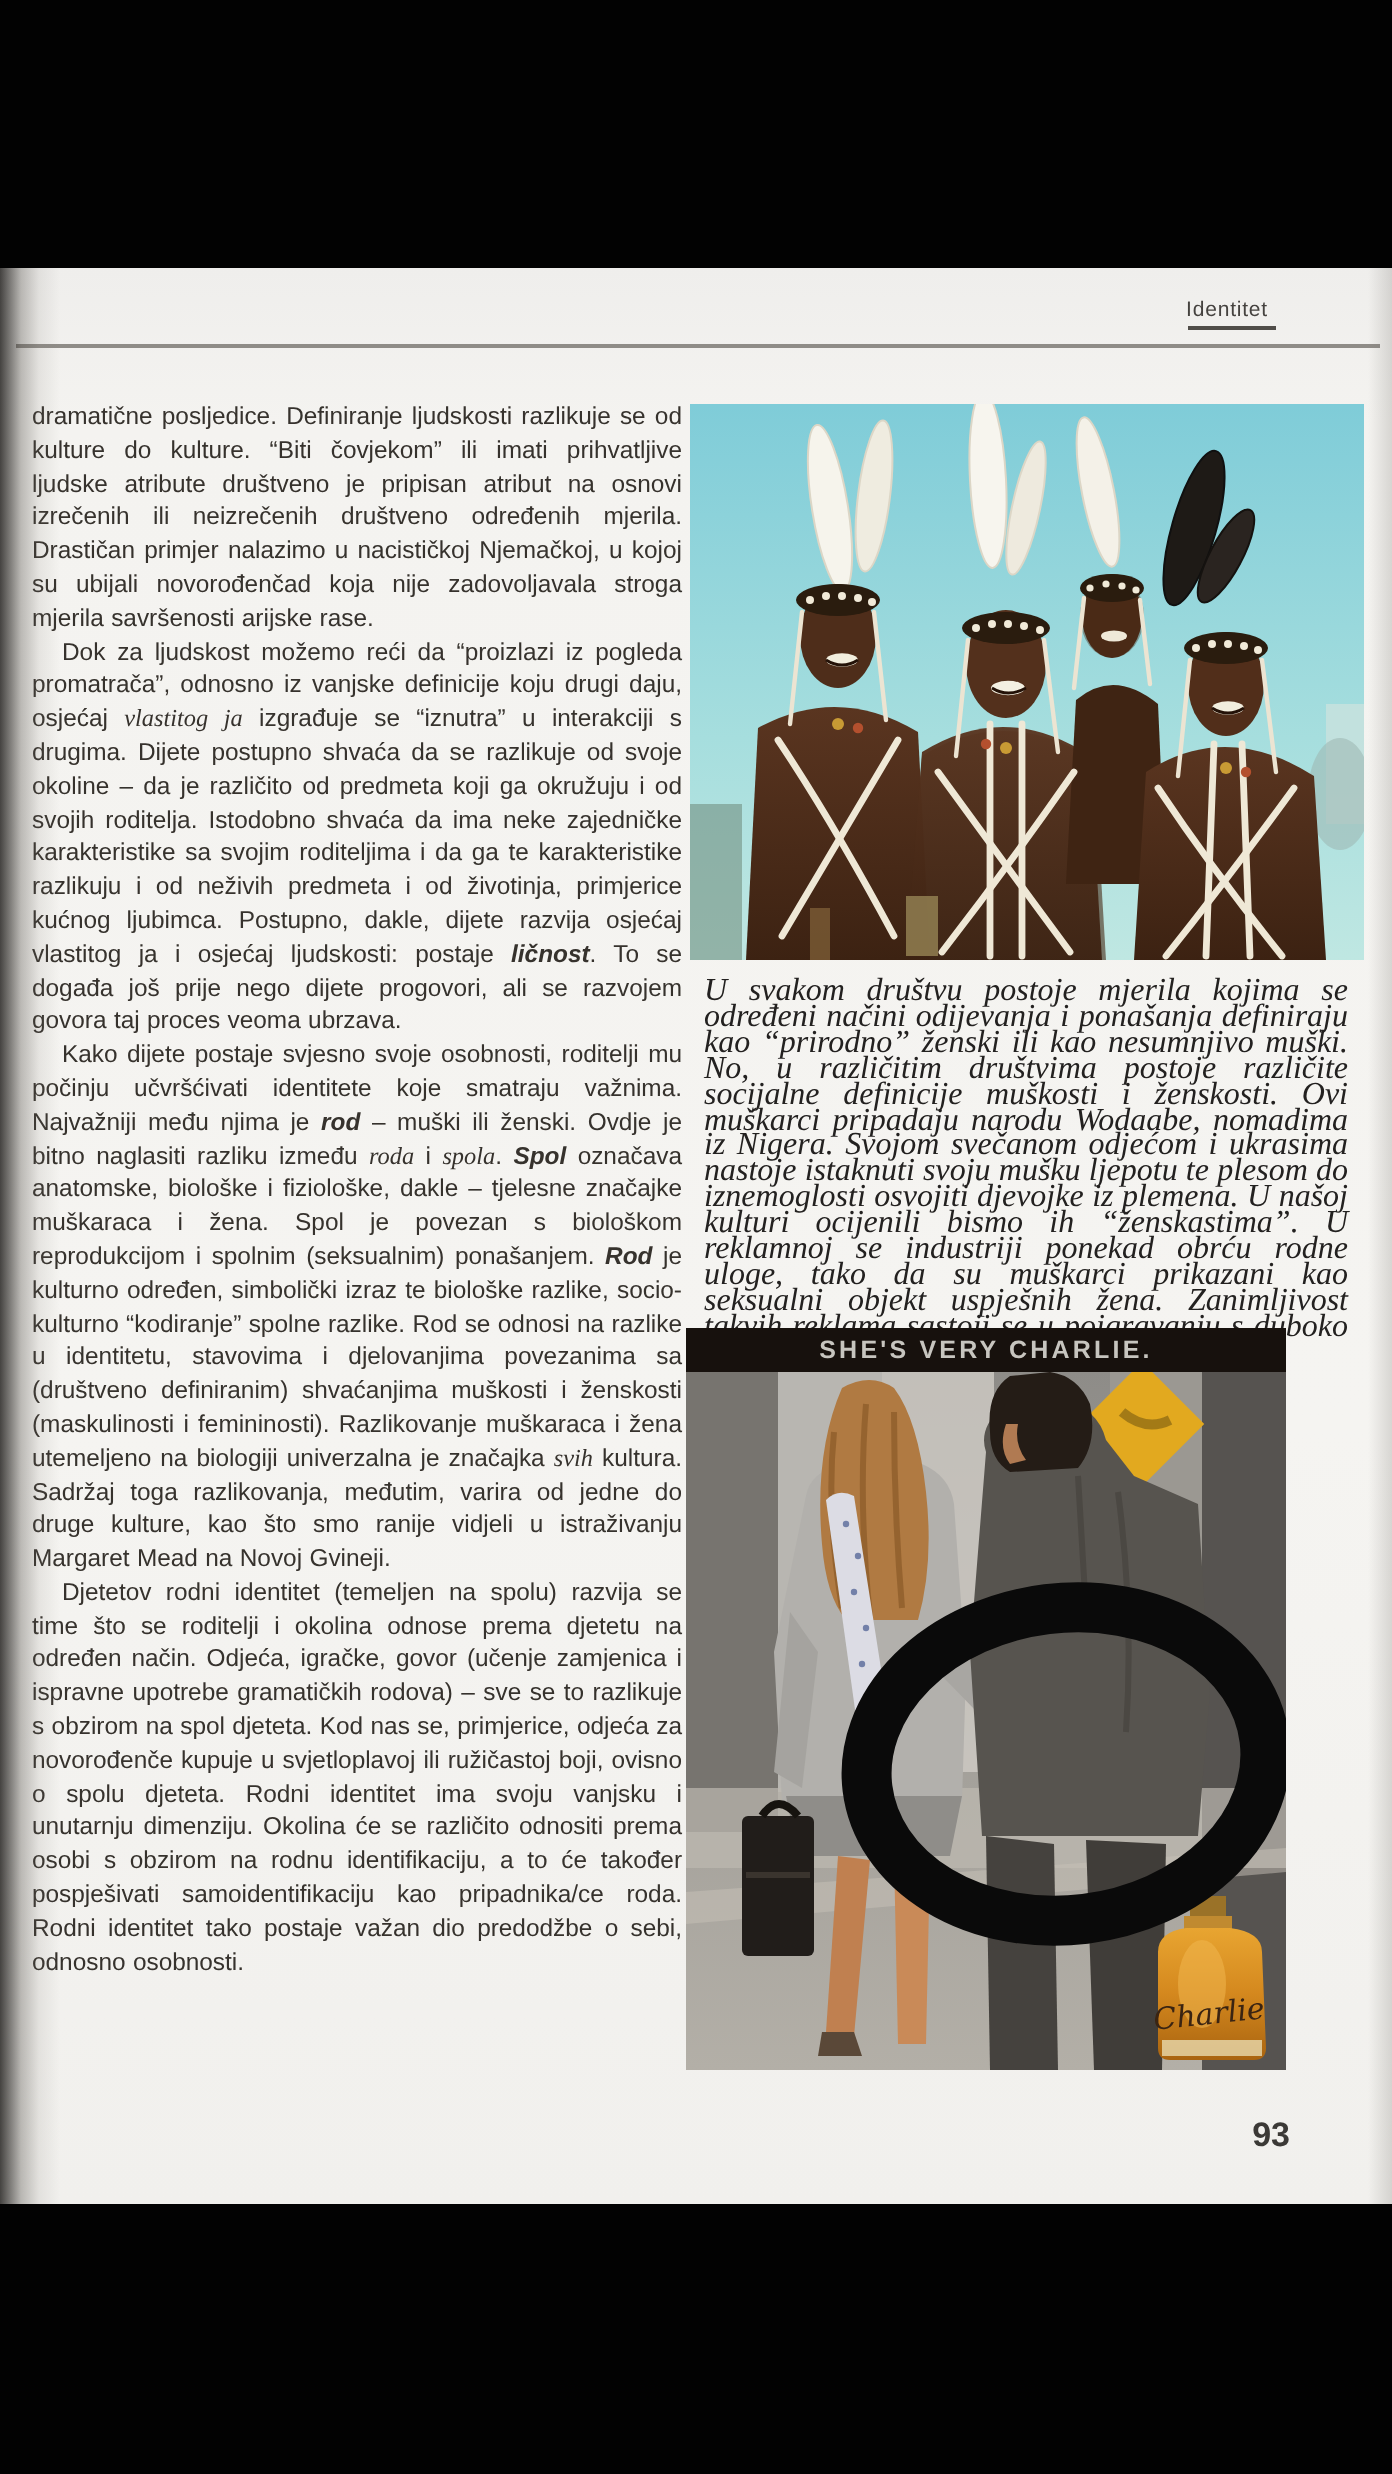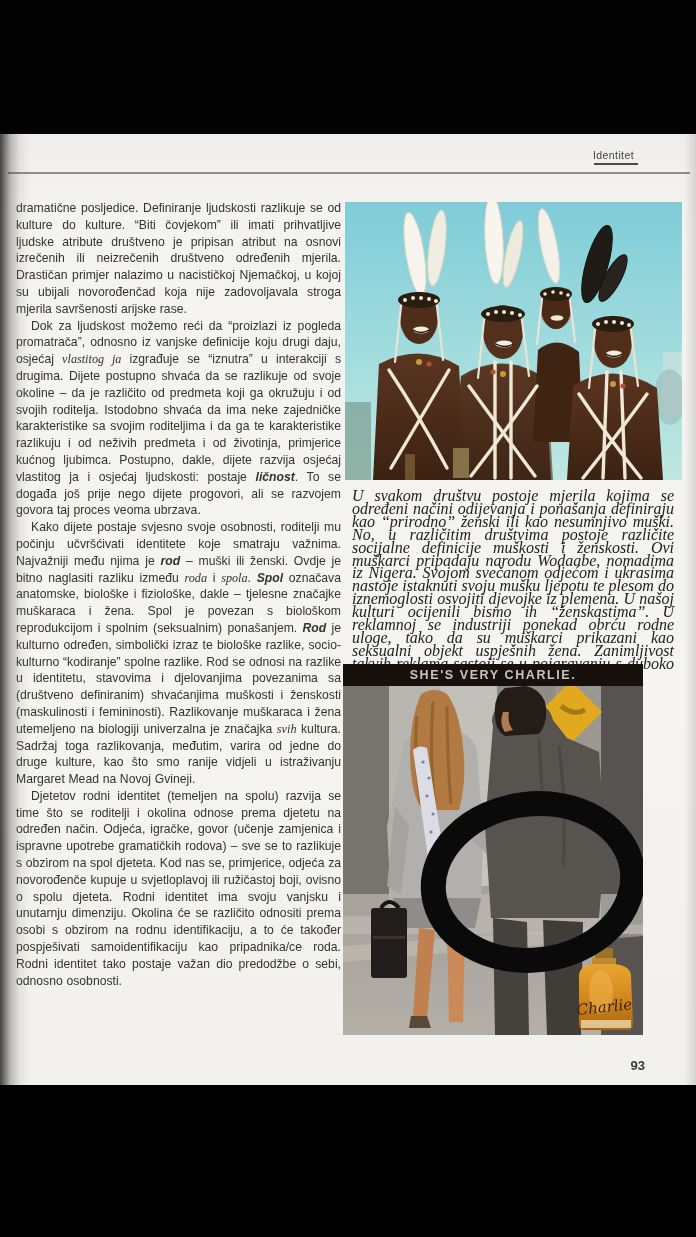--- a/index.html
+++ b/index.html
@@ -1,16 +1,16 @@
 <!DOCTYPE html>
 <html lang="hr"><head>
 <meta charset="utf-8">
 <style>
   html,body{margin:0;padding:0;background:#000;}
-  .screen{position:relative;width:696px;height:1085px;background:#7dd3fc;overflow:hidden;
+  .screen{position:relative;width:696px;height:1237px;background:#7dd3fc;overflow:hidden;
           font-family:"Liberation Sans",sans-serif;}
   .bar{position:absolute;left:0;width:696px;background:#020202;}
   .bar.top{top:0;height:134px;}
   .bar.bottom{top:1102px;height:135px;}
 
   .page{position:absolute;left:0;top:134px;width:696px;height:968px;
         background:linear-gradient(180deg,#efeeec 0%,#f4f3f0 8%,#f5f4f1 60%,#f1f0ed 100%);}
   .gutter-left{position:absolute;left:0;top:0;width:30px;height:100%;pointer-events:none;z-index:9;
         background:linear-gradient(90deg,rgba(25,23,21,.8) 0%,rgba(80,76,70,.35) 35%,rgba(120,115,108,.12) 65%,rgba(0,0,0,0) 100%);}
   .edge-right{position:absolute;right:0;top:0;width:12px;height:100%;pointer-events:none;z-index:9;
@@ -33,21 +33,21 @@
   .caption{position:absolute;left:352px;top:356px;width:322px;
            font-family:"Liberation Serif",serif;font-style:italic;
            font-size:16px;line-height:12.9px;color:#232120;text-align:justify;}
 
   .ad{position:absolute;left:343px;top:530px;width:300px;}
   .ad-header{height:22px;background:#17110d;color:#c7c5bf;text-align:center;
              font-size:12.5px;line-height:23px;letter-spacing:1.6px;font-weight:bold;
              font-family:"Liberation Sans",sans-serif;white-space:nowrap;overflow:hidden;}
   .ad-photo{display:block;width:300px;height:349px;}
 
-  .page-num{position:absolute;top:924px;right:51px;font-size:13px;font-weight:bold;color:#3b3936;}
+  .page-num{position:absolute;top:924px;right:51px;font-size:17px;font-weight:bold;color:#3b3936;}
 </style>
 </head>
 <body>
 
 <div class="screen">
 
   <div class="bar top"></div>
 
   <div class="page">
     <div class="running-head">Identitet</div>

